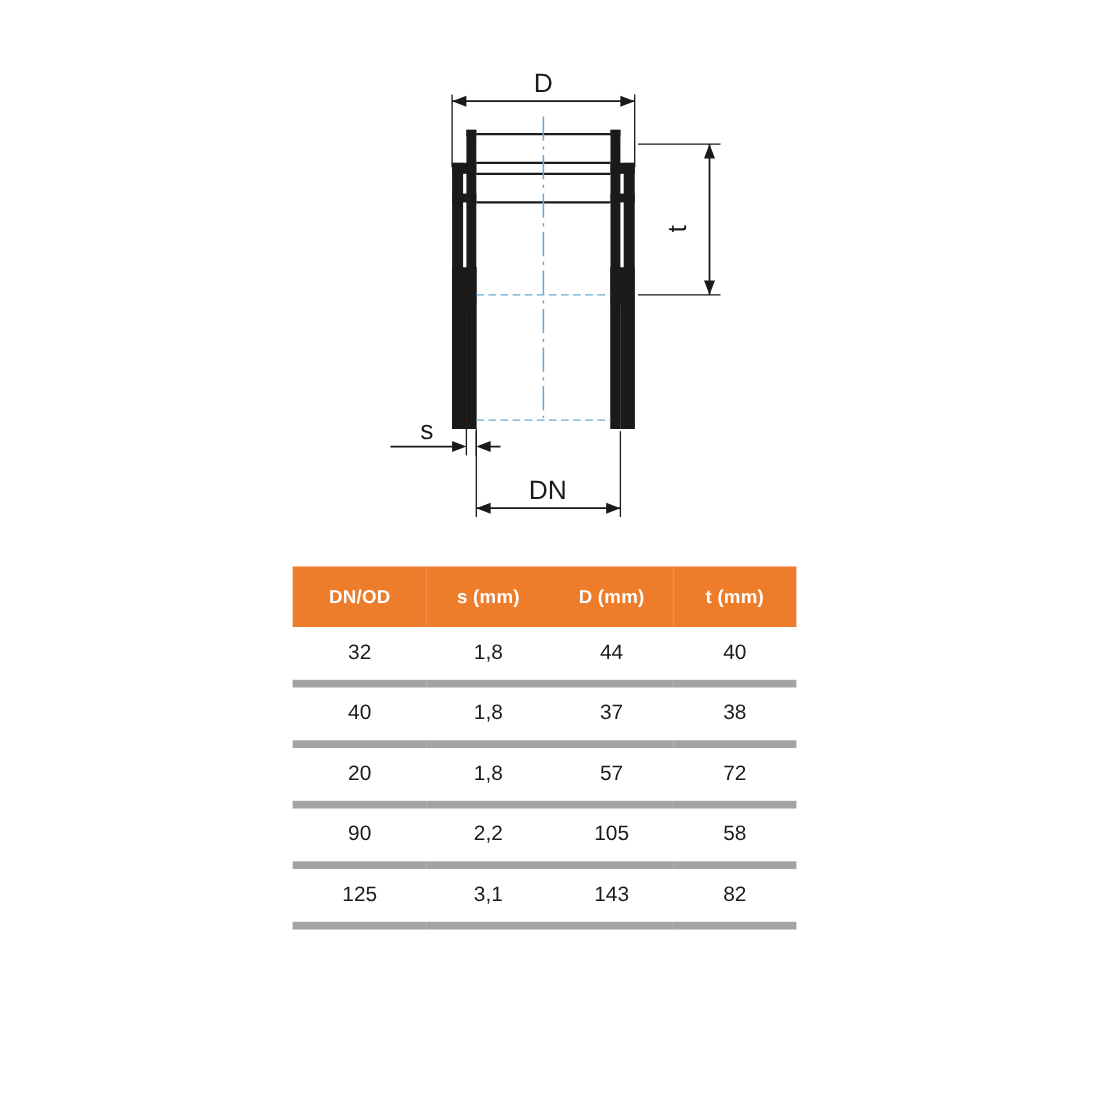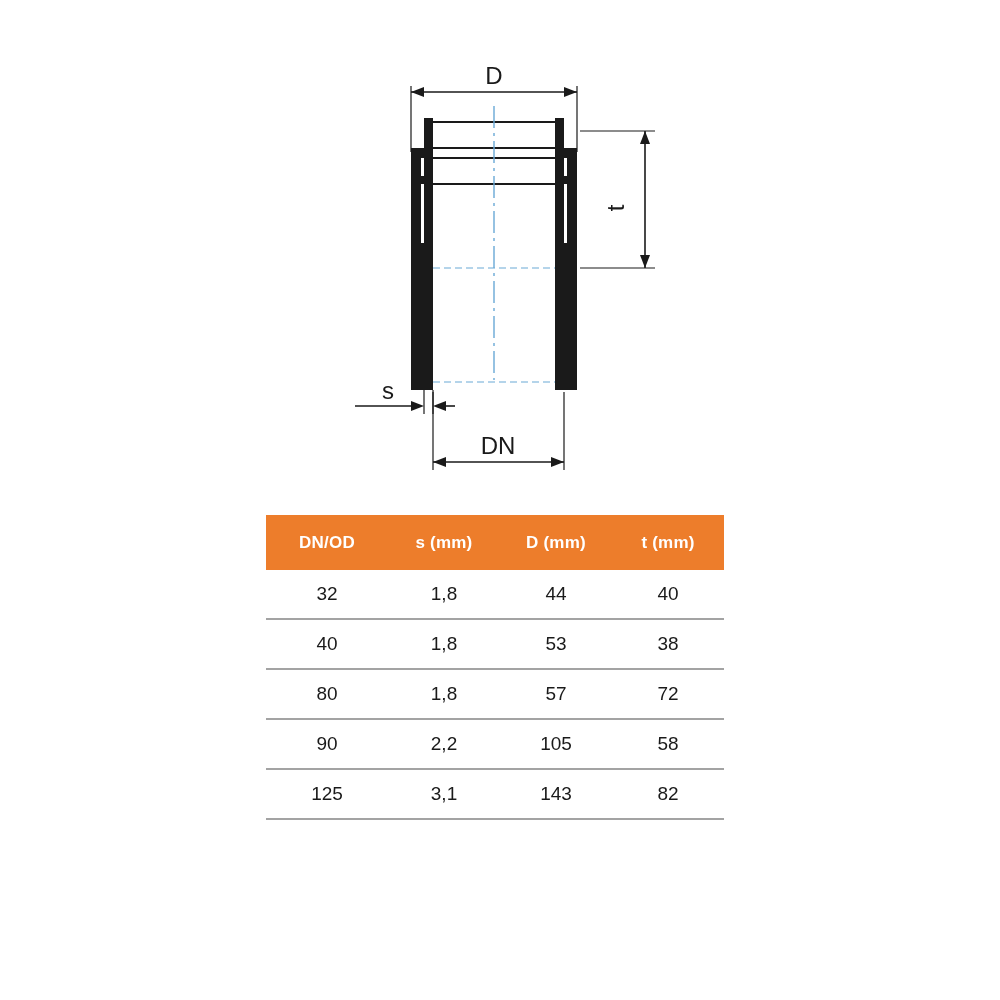--- a/index.html
+++ b/index.html
@@ -44,21 +44,21 @@
   table.spec th {
     background: #ED7D2B;
     color: #ffffff;
     font-size: 17px;
     font-weight: bold;
     height: 53px;
     vertical-align: middle;
     letter-spacing: 0.2px;
   }
   table.spec td {
-    border-bottom: 2px solid #a3a3a3;
+    border-bottom: 7px solid #a3a3a3;
     font-size: 19px;
     color: #1a1a1a;
     height: 46px;
     text-align: center;
     vertical-align: middle;
     margin-top: 29px;
   }
   table.spec tbody tr:first-child td {
     border-top: none;
   }
@@ -185,25 +185,25 @@
       <tbody>
         <tr>
           <td>32</td>
           <td>1,8</td>
           <td>44</td>
           <td>40</td>
         </tr>
         <tr>
           <td>40</td>
           <td>1,8</td>
-          <td>53</td>
+          <td>37</td>
           <td>38</td>
         </tr>
         <tr>
-          <td>80</td>
+          <td>20</td>
           <td>1,8</td>
           <td>57</td>
           <td>72</td>
         </tr>
         <tr>
           <td>90</td>
           <td>2,2</td>
           <td>105</td>
           <td>58</td>
         </tr>

